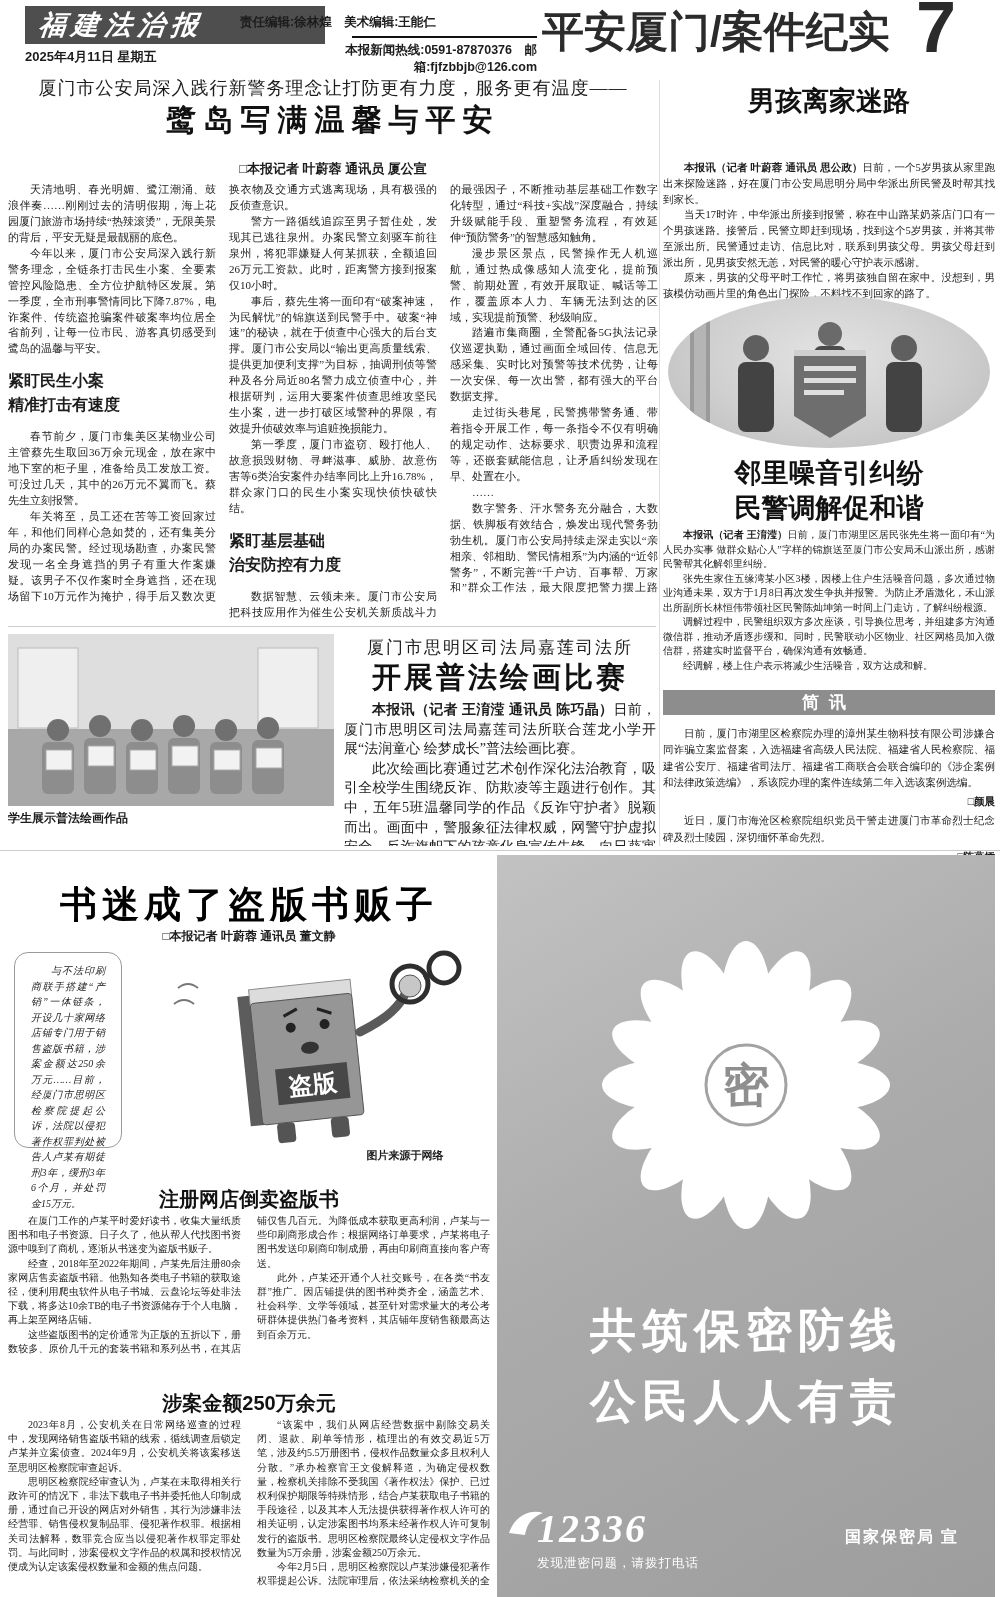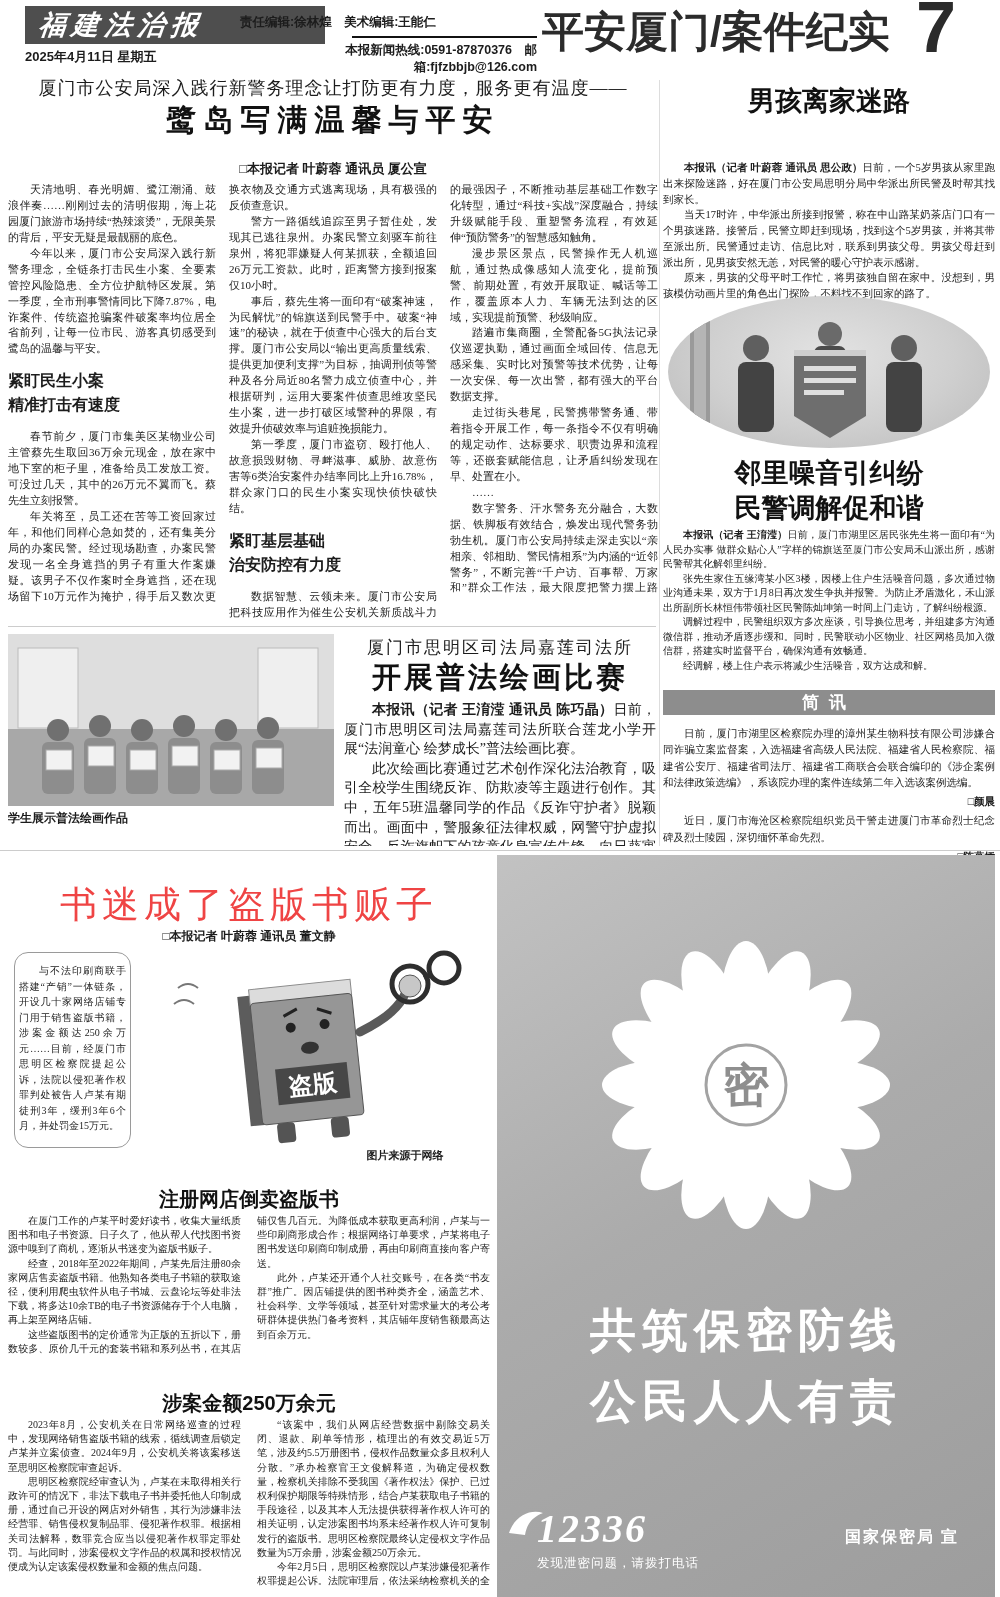--- a/index.html
+++ b/index.html
@@ -52,26 +52,26 @@
       background:linear-gradient(#dedede 0 55%, #a8a8a8 55% 100%);}
   #students-caption{left:8px;top:810px;font-size:12px;font-weight:bold;}
   #paint-kicker{left:344px;top:636px;width:312px;text-align:center;font-size:17px;letter-spacing:2px;}
   #paint-headline{left:344px;top:658px;width:312px;text-align:center;font-size:29px;font-weight:900;
       letter-spacing:3px;color:#111;}
   #paint-body{left:344px;top:700px;width:312px;height:146px;font-size:14px;line-height:1.4;
       text-align:justify;overflow:hidden;}
 
   
   #piracy-kicker{left:8px;top:858px;width:482px;text-align:center;font-size:17px;letter-spacing:1px;}
-  #piracy-headline{left:8px;top:880px;width:482px;text-align:center;font-size:37px;font-weight:400;
-      letter-spacing:5px;color:#ef4444;}
+  #piracy-headline{left:8px;top:880px;width:482px;text-align:center;font-size:37px;font-weight:700;
+      letter-spacing:5px;color:#000000;}
   #piracy-byline{left:8px;top:928px;width:482px;text-align:center;font-size:12px;font-weight:bold;}
-  #bubble{left:14px;top:952px;width:117px;height:196px;border:1.5px solid #9a9a9a;border-radius:14px;
-      padding:10px 4px;box-sizing:border-box;font-size:10px;line-height:1.55;text-align:justify;text-indent:2em;
-      background:#fff;}
+  #bubble{left:14px;top:952px;width:108px;height:196px;border:1.5px solid #9a9a9a;border-radius:14px;
+      padding:10px 16px;box-sizing:border-box;font-size:10px;line-height:1.55;text-align:justify;text-indent:2em;
+      background:#fff;font-style:italic;}
   #cartoon{left:148px;top:948px;width:334px;height:200px;}
   #img-credit{left:330px;top:1148px;width:150px;text-align:center;font-size:11px;font-weight:bold;}
   .psub{left:8px;width:482px;text-align:center;font-family:"Liberation Sans","DejaVu Sans",sans-serif;
       font-weight:900;font-size:20px;color:#111;}
   .ptext{left:8px;width:482px;column-count:2;column-gap:16px;font-size:10px;line-height:1.42;
       text-align:justify;overflow:hidden;}
 
   
   #psa{left:497px;top:855px;width:498px;height:742px;
       background:linear-gradient(150deg,#c2c2c2 0%,#ababab 45%,#9d9d9d 100%);}

